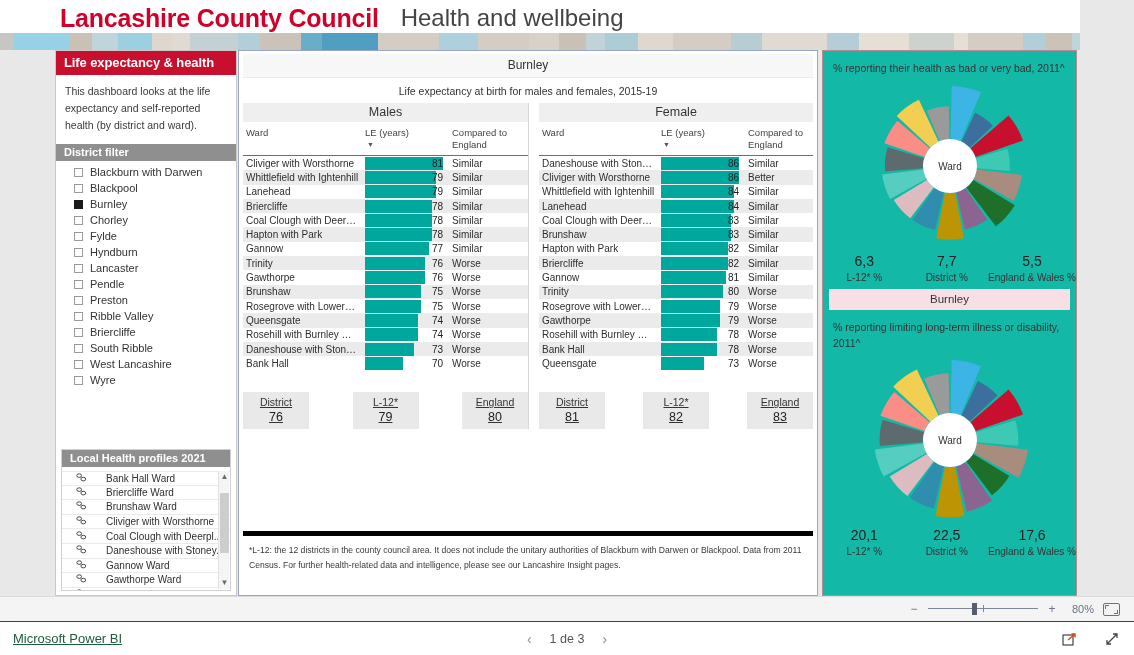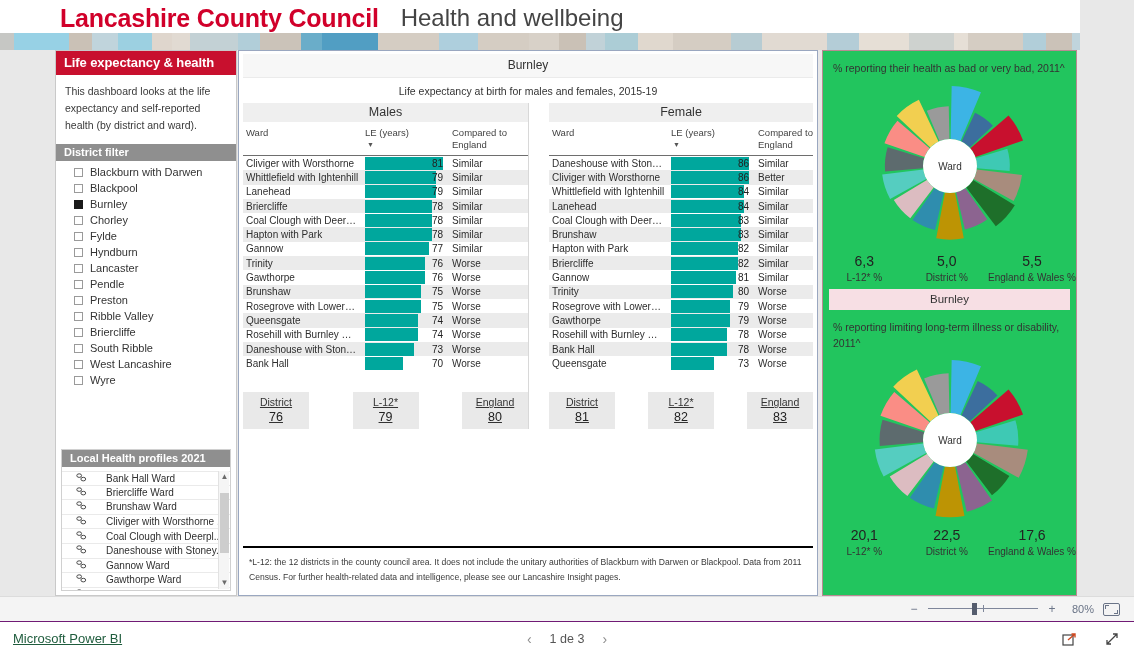--- a/index.html
+++ b/index.html
@@ -103,21 +103,21 @@
     background:#ffffff; border:1px solid #9aa7c0;
   }
   .main-title{
     margin:3px 4px 0 4px; background:#f7f7f7; text-align:center;
     font-size:12px; color:#333; padding:4px 0 5px 0; border-bottom:1px solid #ebebeb;
   }
   .main-sub{ text-align:center; font-size:10.5px; color:#333; padding:7px 0 6px 0; }
 
   .cols{ display:flex; padding:0 4px; }
   .col{ width:50%; position:relative; }
-  .col.right{ border-left:1px solid #d8d8d8; padding-left:20px; }
+  .col.right{ border-left:1px solid #d8d8d8; padding-left:10px; }
   .grp-hdr{
     background:#efefef; text-align:center; font-size:12.5px; color:#333;
     padding:2px 0 3px 0;
   }
   .thead{
     display:flex; font-size:9.5px; color:#444; padding:5px 0 0 0; height:33px;
   }
   .th-ward{ width:122px; padding-left:3px;}
   .th-le{ width:82px; text-align:left; position:relative;}
   .th-le .sortcaret{ position:absolute; left:2px; top:14px; font-size:7px; color:#555; }
@@ -138,29 +138,29 @@
   .td-cmp{ flex:1; padding-left:5px; }
 
   .kpis{ display:flex; gap:0; justify-content:space-between; margin-top:22px;text-decoration:underline; }
   .kpi{
     background:#e9e9e9; width:66px; text-align:center; padding:4px 0 5px 0;
   }
   .kpi .k-lab{ font-size:10.5px; color:#333; }
   .kpi .k-val{ font-size:12.5px; color:#222; margin-top:2px; }
 
   .footnote{
-    position:absolute; left:4px; right:4px; bottom:4px;
-    border-top:2px solid #000000; padding:7px 6px 6px 6px;
+    position:absolute; left:4px; right:4px; bottom:16px;
+    border-top:5px solid #000000; padding:7px 6px 6px 6px;
     font-size:8.6px; color:#3a3a3a; line-height:1.75;
   }
 
   
   .rightpanel{
     position:absolute; left:822px; top:50px; width:255px; height:546px;
-    background:#22c55e; border:1px solid #b98a92;
+    background:#14b8a6; border:1px solid #b98a92;
   }
   .rp-head{ font-size:10.5px; color:#333; padding:10px 10px 0 10px; line-height:1.5; }
   .burnley-band{
     background:#f7dfe4; text-align:center; font-size:11.5px; color:#333;
     padding:4px 0 5px 0; margin:6px 6px 0 6px;
   }
   .radial-wrap{ position:relative; height:176px; }
   .radial-svg{ position:absolute; left:50%; transform:translateX(-50%); top:4px; }
   .stats{ display:flex; }
   .stat{ flex:1; text-align:center; }
@@ -717,21 +717,21 @@
             <circle cx="85" cy="85" r="27" fill="#ffffff"></circle>
             <text x="85" y="88.5" text-anchor="middle" font-size="10" font-family="&quot;Liberation Sans&quot;, sans-serif" fill="#333">Ward</text>
           </svg></div>
     </div>
     <div class="stats" id="stats0">
         <div class="stat">
           <div class="s-val">6,3</div>
           <div class="s-lab">L-12* %</div>
         </div>
         <div class="stat">
-          <div class="s-val">5,0</div>
+          <div class="s-val">7,7</div>
           <div class="s-lab">District %</div>
         </div>
         <div class="stat">
           <div class="s-val">5,5</div>
           <div class="s-lab">England &amp; Wales %</div>
         </div>
       </div>
 
     <div class="burnley-band">Burnley</div>
 

